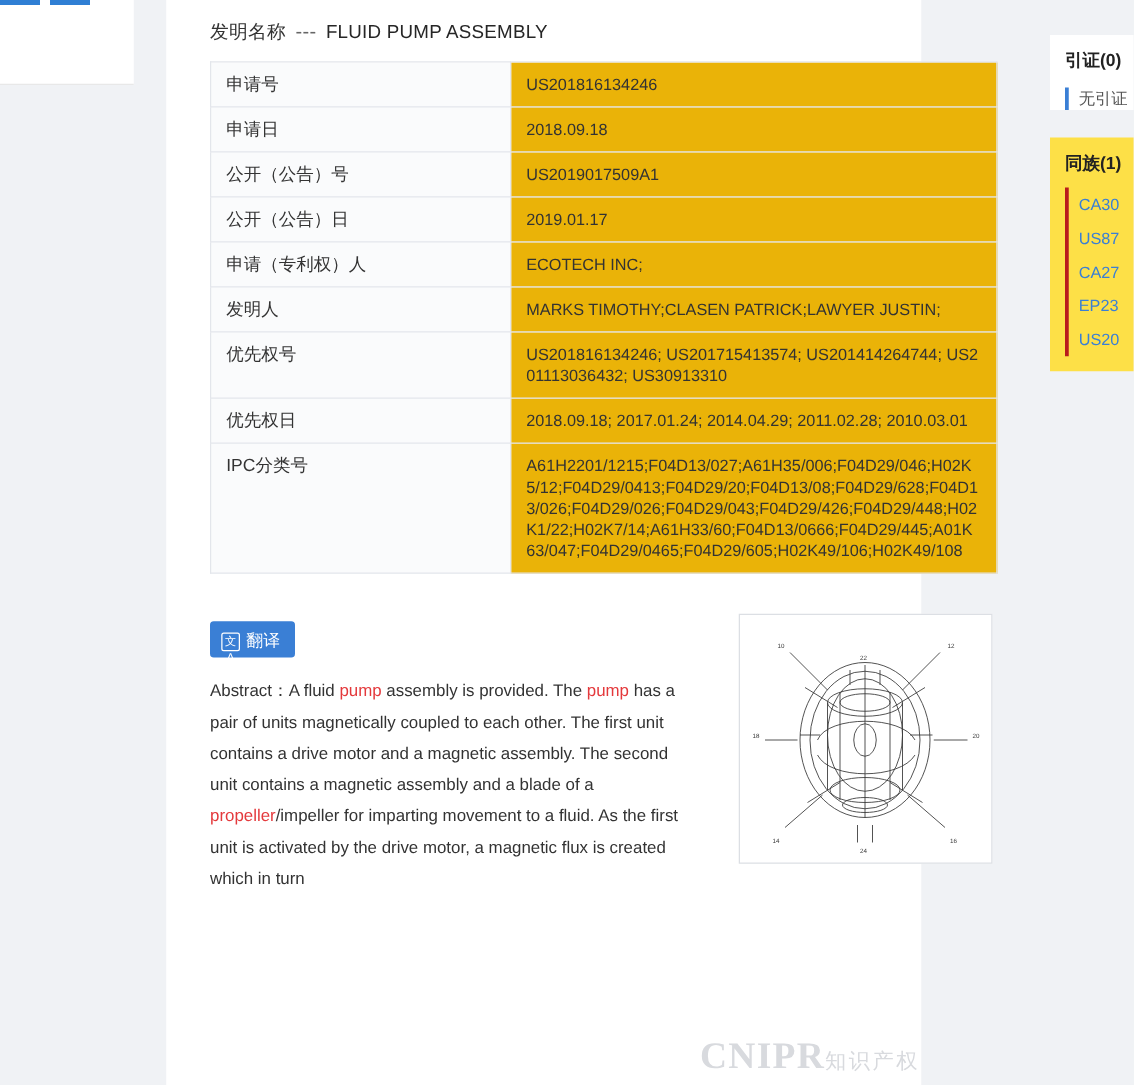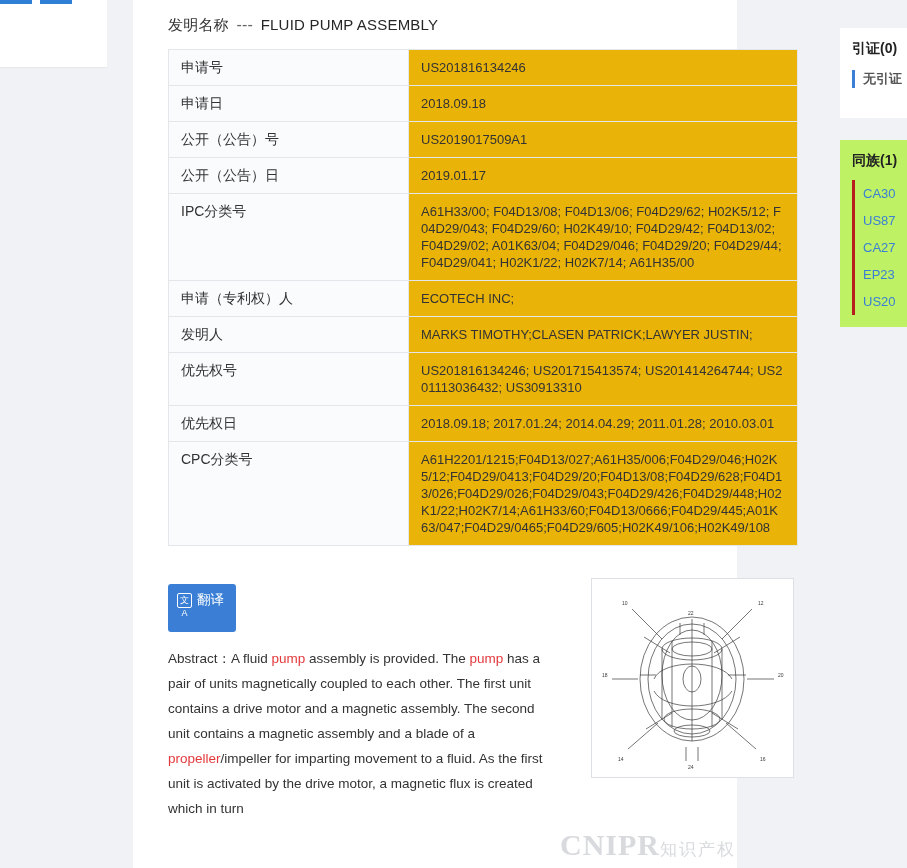--- a/index.html
+++ b/index.html
@@ -127,21 +127,21 @@
   .translate-btn {
     display: inline-flex;
     align-items: center;
     gap: 5px;
     margin-top: 16px;
     background: #3a7fd5;
     color: #fff;
     font-size: 13.5px;
     border: none;
     border-radius: 3px;
-    padding: 7px 12px 23px 9px;
+    padding: 7px 12px 4px 9px;
     cursor: pointer;
   }
   .translate-btn .tico {
     display: inline-block;
     width: 15px; height: 15px;
     border: 1px solid #ffffff;
     border-radius: 2px;
     font-size: 9px;
     line-height: 13px;
     text-align: center;
@@ -172,39 +172,38 @@
   .right-rail {
     position: absolute;
     left: 840px; top: 0;
     width: 67px;
     height: 868px;
     background: #f0f2f5;
   }
   .rr-card {
     background: #ffffff;
     width: 67px;
-    padding: 12px 0 30px 12px;
+    padding: 12px 0 0 12px;
   }
   .rr-title {
     font-size: 14px;
     color: #222;
     font-weight: bold;
     white-space: nowrap;
   }
   .rr-empty {
     margin-top: 12px;
     padding-left: 8px;
     border-left: 3px solid #3a7fd5;
     font-size: 13px;
     color: #555;
     white-space: nowrap;
-    font-weight: bold;
   }
   .rr-card2 {
-    background: #bef264;
+    background: #fde047;
     width: 67px;
     margin-top: 22px;
     padding: 12px 0 12px 12px;
   }
   .rr-links {
     margin-top: 10px;
     padding-left: 8px;
     border-left: 3px solid #b91c1c;
   }
   .rr-link {
@@ -263,41 +262,37 @@
           </tr>
           <tr>
             <td class="k">公开（公告）号</td>
             <td class="v">US2019017509A1</td>
           </tr>
           <tr>
             <td class="k">公开（公告）日</td>
             <td class="v">2019.01.17</td>
           </tr>
           <tr>
-            <td class="k">IPC分类号</td>
-            <td class="v">A61H33/00; F04D13/08; F04D13/06; F04D29/62; H02K5/12; F04D29/043; F04D29/60; H02K49/10; F04D29/42; F04D13/02; F04D29/02; A01K63/04; F04D29/046; F04D29/20; F04D29/44; F04D29/041; H02K1/22; H02K7/14; A61H35/00</td>
-          </tr>
-          <tr>
             <td class="k">申请（专利权）人</td>
             <td class="v">ECOTECH INC;</td>
           </tr>
           <tr>
             <td class="k">发明人</td>
             <td class="v">MARKS TIMOTHY;CLASEN PATRICK;LAWYER JUSTIN;</td>
           </tr>
           <tr>
             <td class="k">优先权号</td>
             <td class="v">US201816134246; US201715413574; US201414264744; US201113036432; US30913310</td>
           </tr>
           <tr>
             <td class="k">优先权日</td>
-            <td class="v">2018.09.18; 2017.01.24; 2014.04.29; 2011.01.28; 2010.03.01</td>
-          </tr>
-          <tr>
-            <td class="k">CPC分类号</td>
+            <td class="v">2018.09.18; 2017.01.24; 2014.04.29; 2011.02.28; 2010.03.01</td>
+          </tr>
+          <tr>
+            <td class="k">IPC分类号</td>
             <td class="v">A61H2201/1215;F04D13/027;A61H35/006;F04D29/046;H02K5/12;F04D29/0413;F04D29/20;F04D13/08;F04D29/628;F04D13/026;F04D29/026;F04D29/043;F04D29/426;F04D29/448;H02K1/22;H02K7/14;A61H33/60;F04D13/0666;F04D29/445;A01K63/047;F04D29/0465;F04D29/605;H02K49/106;H02K49/108</td>
           </tr>
         </tbody>
       </table>
 
       <div class="bottom-area">
         <div class="abs-col">
           <button class="translate-btn">
             <span class="tico">文A</span>
             <span>翻译</span>

